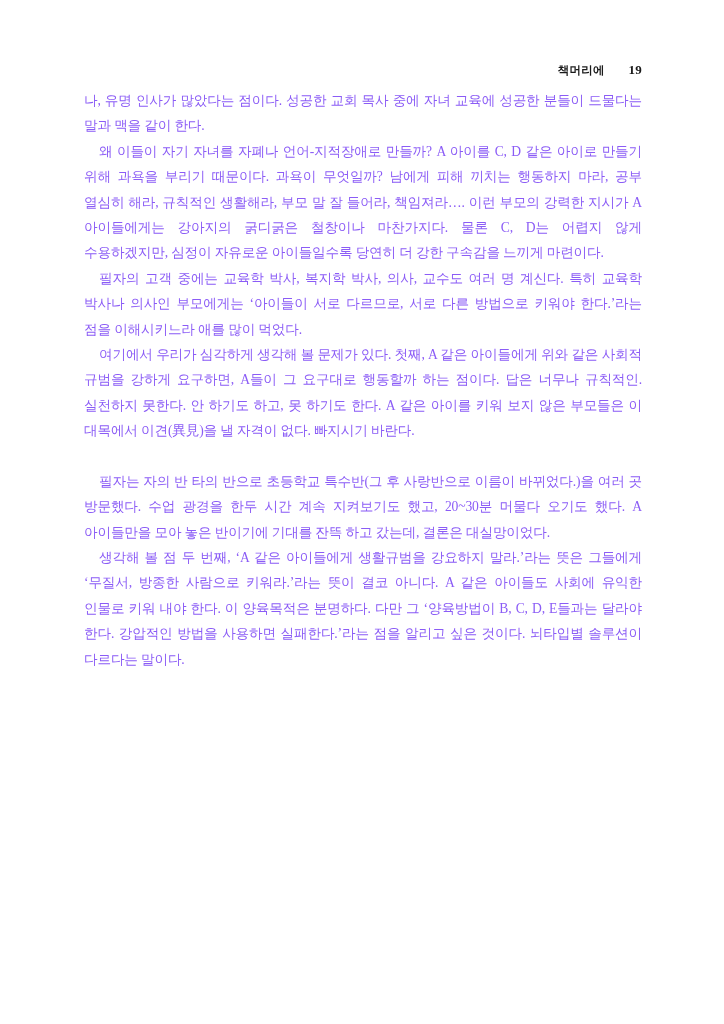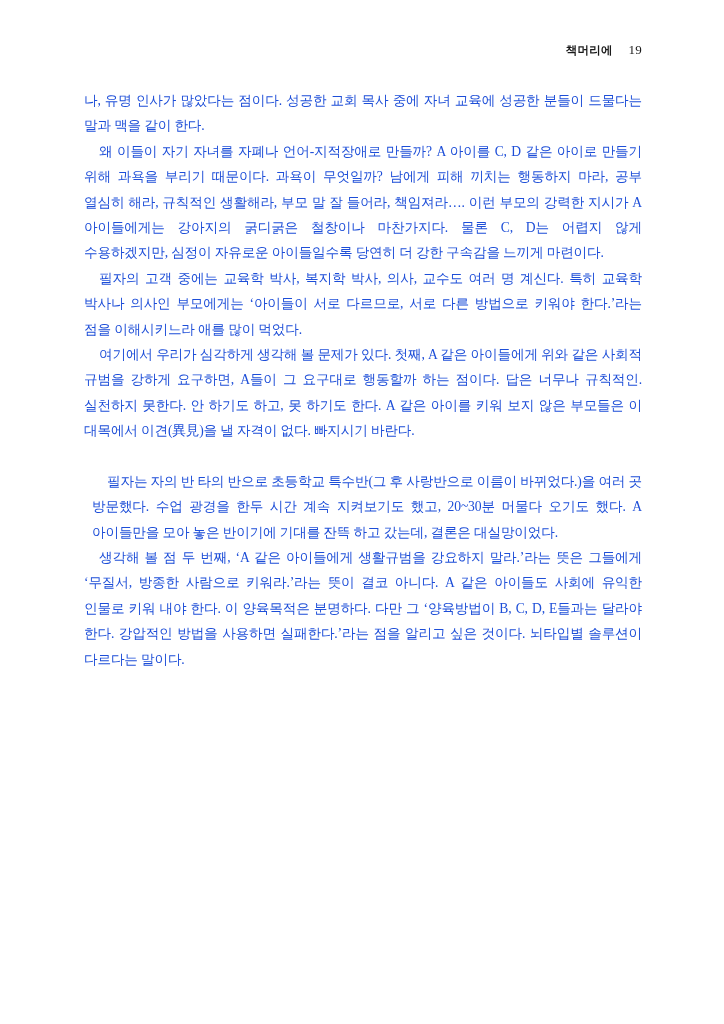--- a/index.html
+++ b/index.html
@@ -24,53 +24,53 @@
   .header {
     position: absolute;
     top: 42px;
     right: 82px;
     font-size: 11.5px;
     letter-spacing: 0.2px;
     color: #1a1a1a;
     font-weight: 700;
     display: flex;
     align-items: baseline;
-    gap: 16px;
+    gap: 24px;
   }
   .header .label {
     font-weight: 700;
     font-size: 11.5px;
   }
   .header .pagenum {
-    font-weight: 400;
+    font-weight: 700;
     font-size: 13px;
+    margin-top: 20px;
   }
   .body-text {
     position: absolute;
     left: 84px;
     right: 82px;
     top: 88px;
     font-size: 13.6px;
     line-height: 25.4px;
     text-align: justify;
     text-justify: inter-character;
     word-break: keep-all;
     letter-spacing: -0.15px;
-    color: #1d4ed8;
+    color: #8b5cf6;
   }
   p {
     margin: 0;
     text-indent: 0;
   }
   p.indent {
     text-indent: 15px;
   }
   p.gap {
     margin-top: 25px;
-    margin-left: 8px;
   }
 </style>
 </head>
 <body>
 
 <div class="page">
 
   <div class="header">
     <span class="label">책머리에</span>
     <span class="pagenum">19</span>

